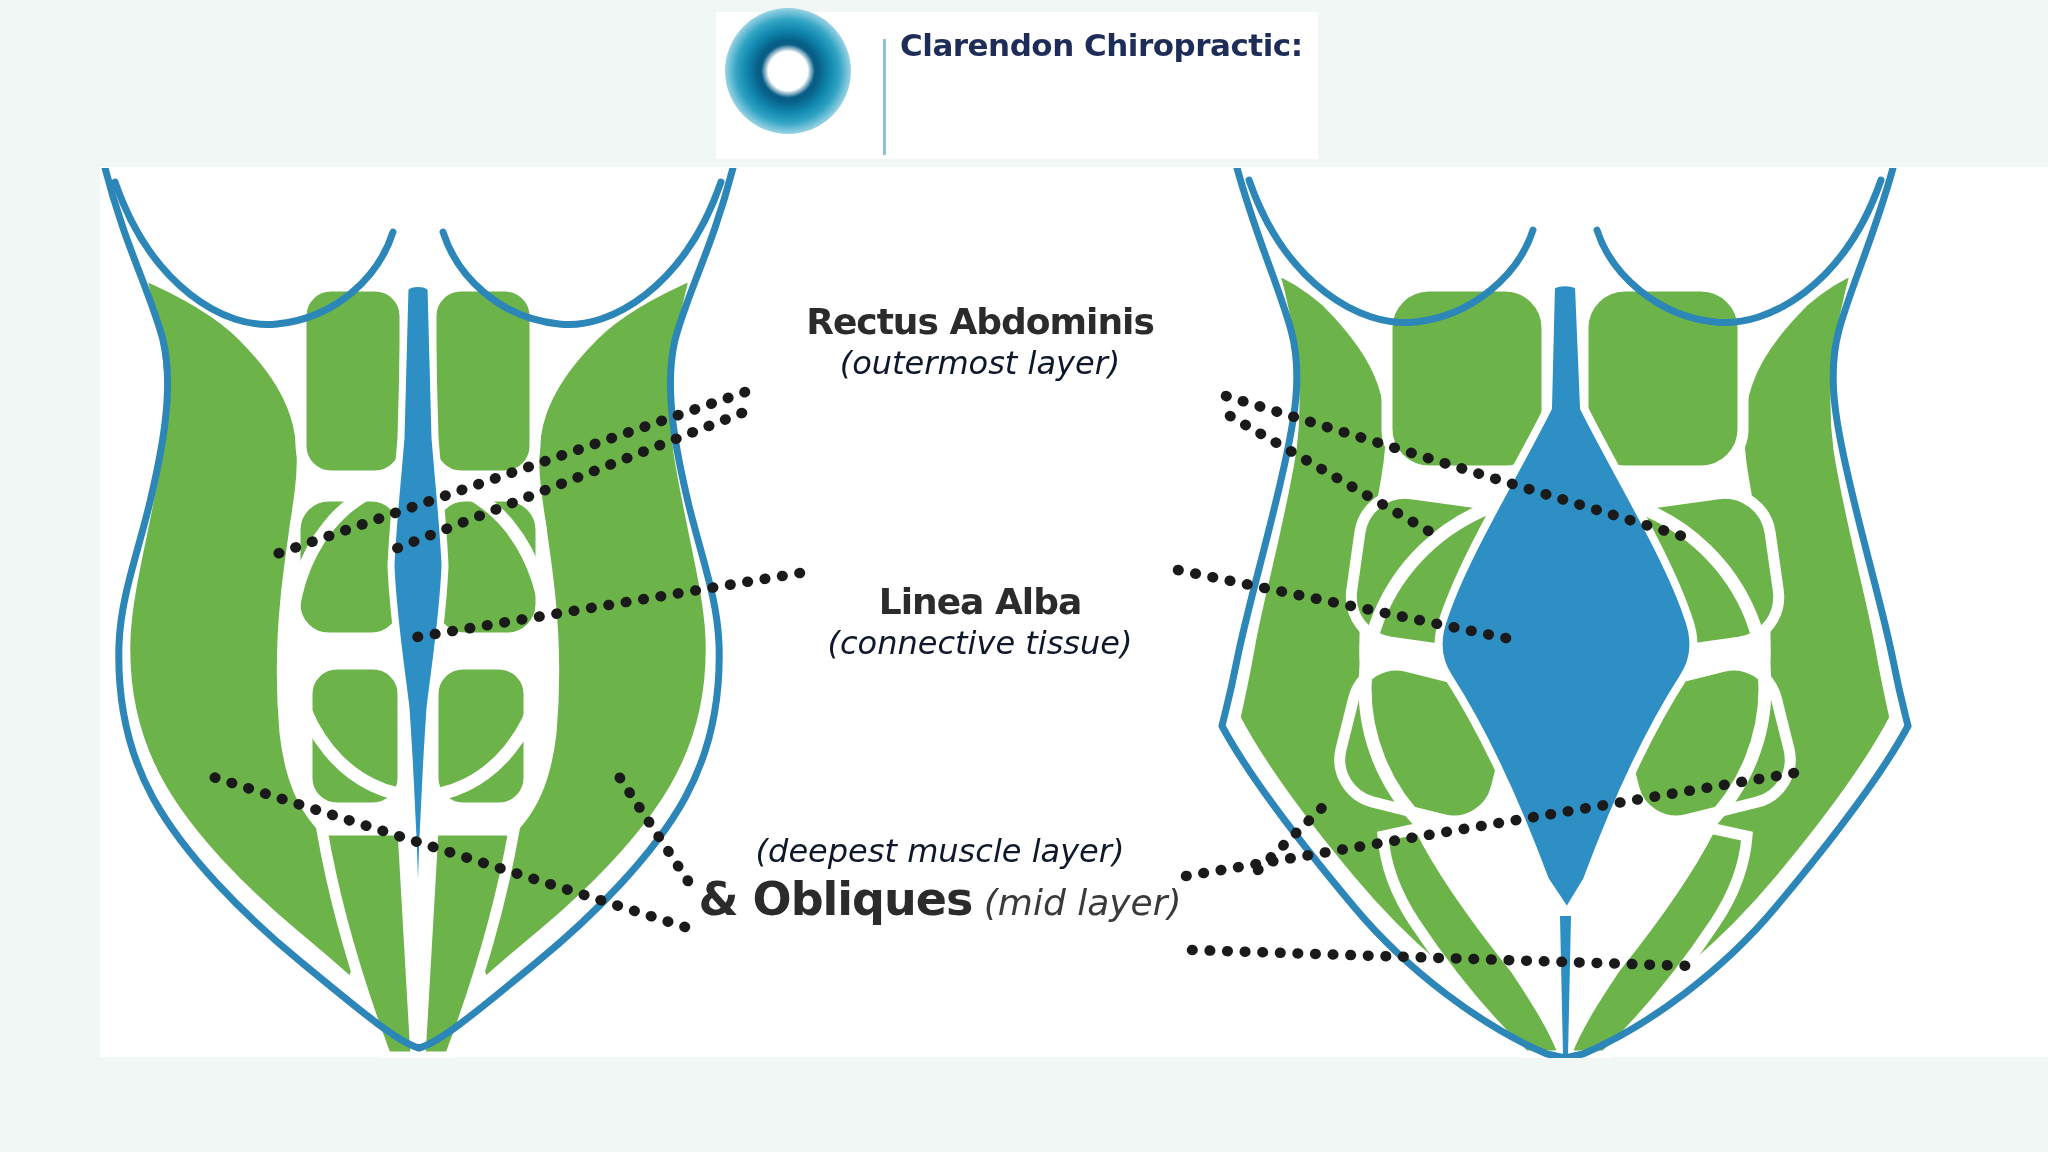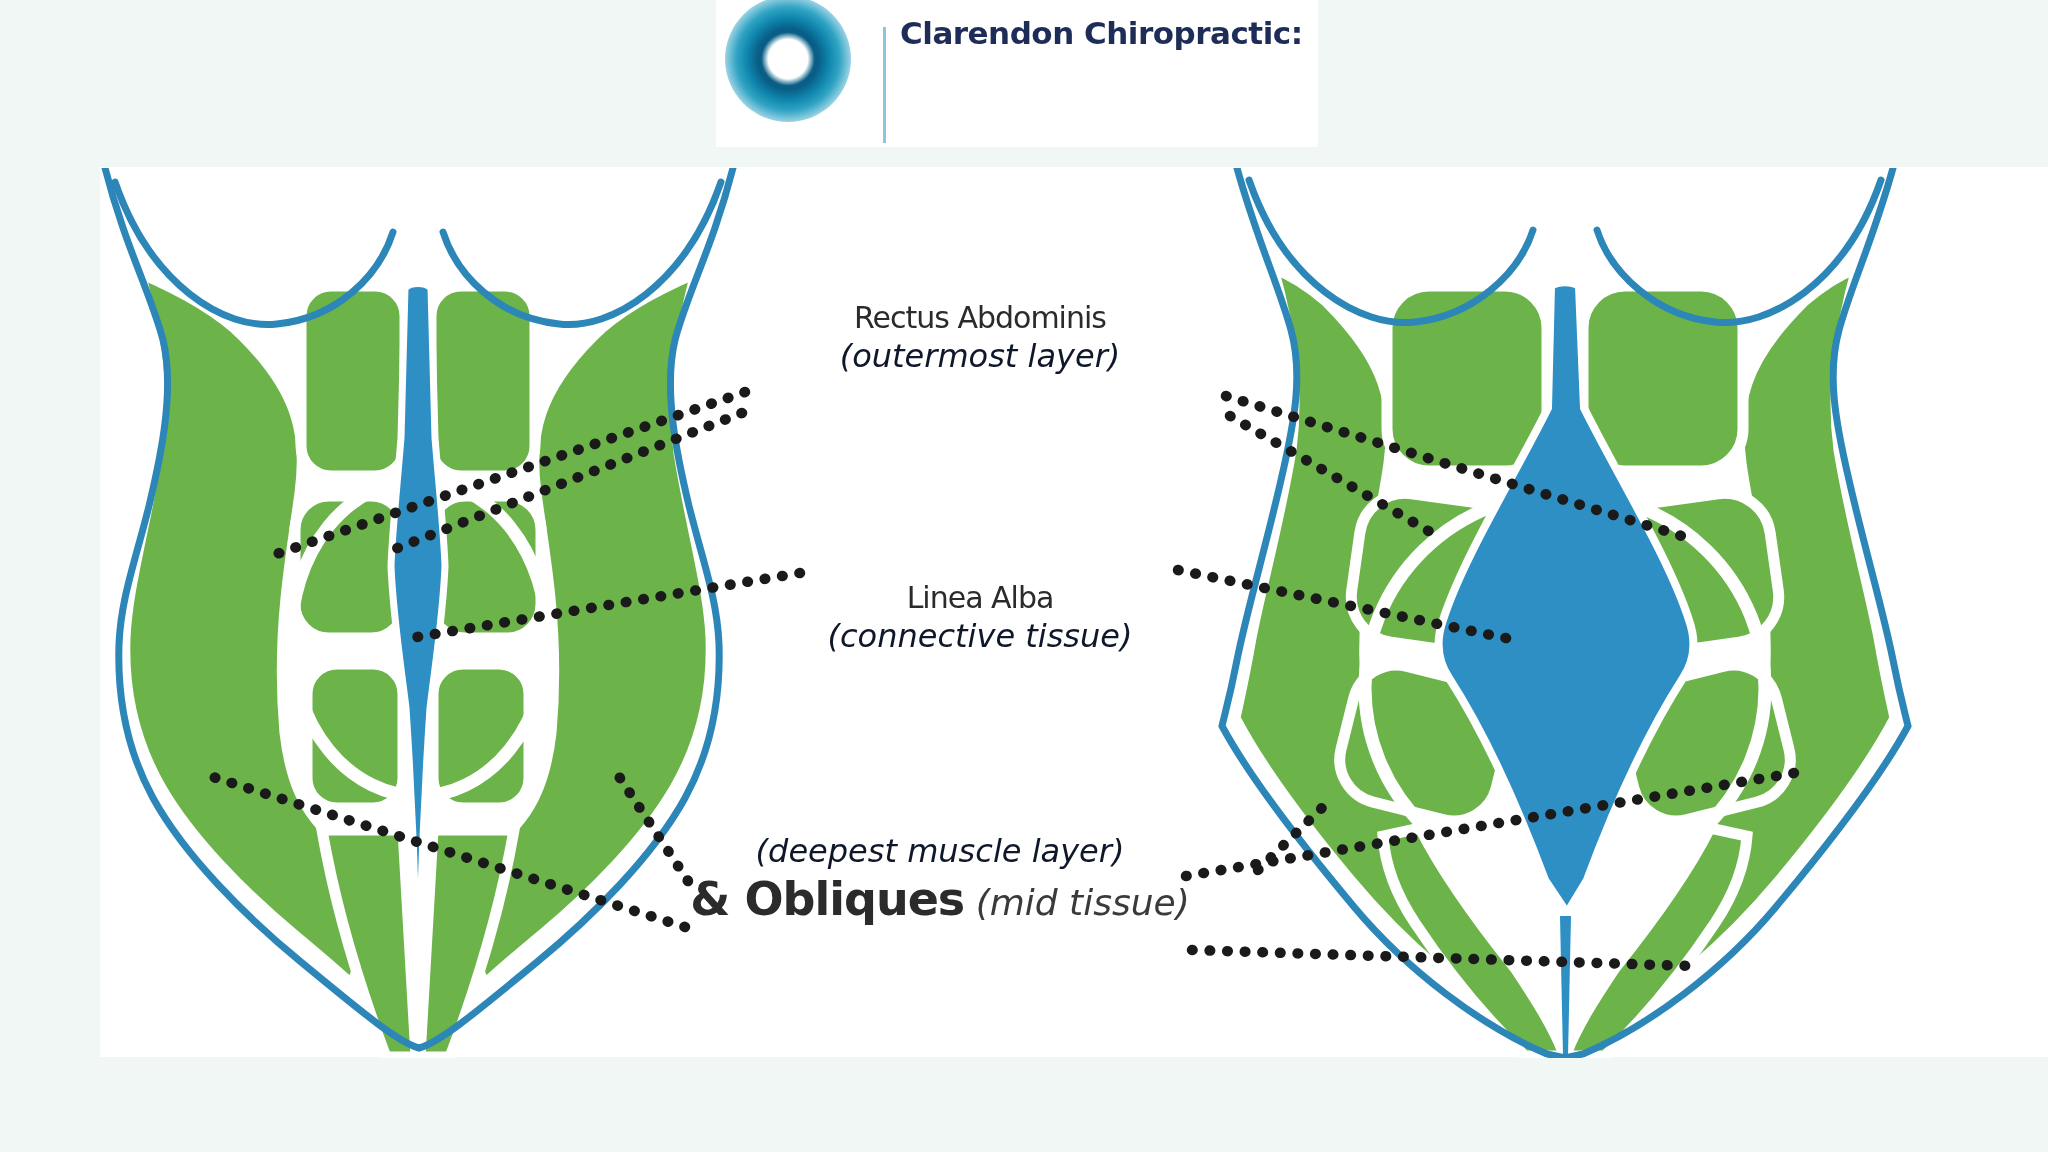--- a/index.html
+++ b/index.html
@@ -7,21 +7,21 @@
     width:2048px;height:1152px;position:relative;overflow:hidden;
     background:#f1f7f5;
     font-family:"DejaVu Sans","Liberation Sans",sans-serif;
   }
   .panel{
     position:absolute;left:100px;top:167px;width:1948px;height:890px;
     background:#ffffff;
   }
   
   .logo-band{
-    position:absolute;left:716px;top:0;width:602px;height:147px;
+    position:absolute;left:716px;top:12px;width:602px;height:147px;
     background:#ffffff;
   }
   .logo-ring{
     position:absolute;left:9px;top:-4px;width:126px;height:126px;border-radius:50%;
     background:radial-gradient(circle,
       #ffffff 0 22%,
       #085e86 30% 34%,
       #0f85ad 46%,
       #31a4c4 58%,
       #a6d8e8 72%,
@@ -35,21 +35,21 @@
     position:absolute;left:184px;top:15px;
     font-size:31px;line-height:37px;letter-spacing:-0.5px;
     color:#1e2d58;font-weight:600;white-space:nowrap;
   }
   .lt-light{color:#3f9cc8;}
   
   .lab{
     position:absolute;text-align:center;color:#2b2b2b;z-index:6;
     line-height:1.22;white-space:nowrap;
   }
-  .lab .b{font-weight:normal;font-size:30px;letter-spacing:-1px;display:block;}
+  .lab .b{font-weight:bold;font-size:36px;letter-spacing:-1px;display:block;}
   .lab .i{font-style:italic;font-size:32px;color:#0f172a;display:block;}
   .lab .mix{font-size:36px;display:block;}
   .lab .mix .b2{font-weight:bold;font-style:normal;font-size:46px;letter-spacing:-1px;}
   .lab .mix .i2{font-style:italic;color:#3a3a3a;}
   #label-rectus{left:700px;top:300px;width:560px;}
   #label-linea{left:700px;top:552px;width:560px;margin-top:28px;}
   #label-transverse{left:660px;top:832px;width:560px;}
   svg{position:absolute;}
   .z2{z-index:2;} .z3{z-index:3;}
 </style>
@@ -164,21 +164,21 @@
   <span class="i">(outermost layer)</span>
 </div>
 
 <div class="lab" id="label-linea">
   <span class="b">Linea Alba</span>
   <span class="i">(connective tissue)</span>
 </div>
 
 <div class="lab" id="label-transverse">
   <span class="i">(deepest muscle layer)</span>
-  <span class="mix"><span class="b2">&amp; Obliques</span><span class="i2"> (mid tissue)</span></span>
+  <span class="mix"><span class="b2">&amp; Obliques</span><span class="i2"> (mid layer)</span></span>
 </div>
 
 <div class="logo-band">
   <div class="logo-ring"></div>
   <div class="logo-divider"></div>
   <div class="logo-text">
     <div>Clarendon Chiropractic:</div>
   </div>
 </div>
 

